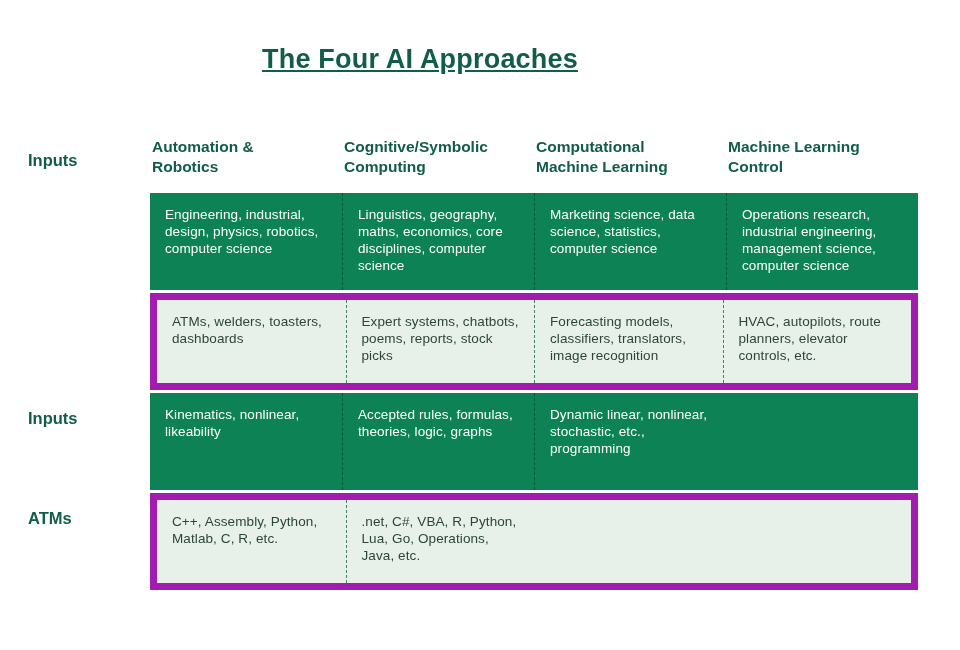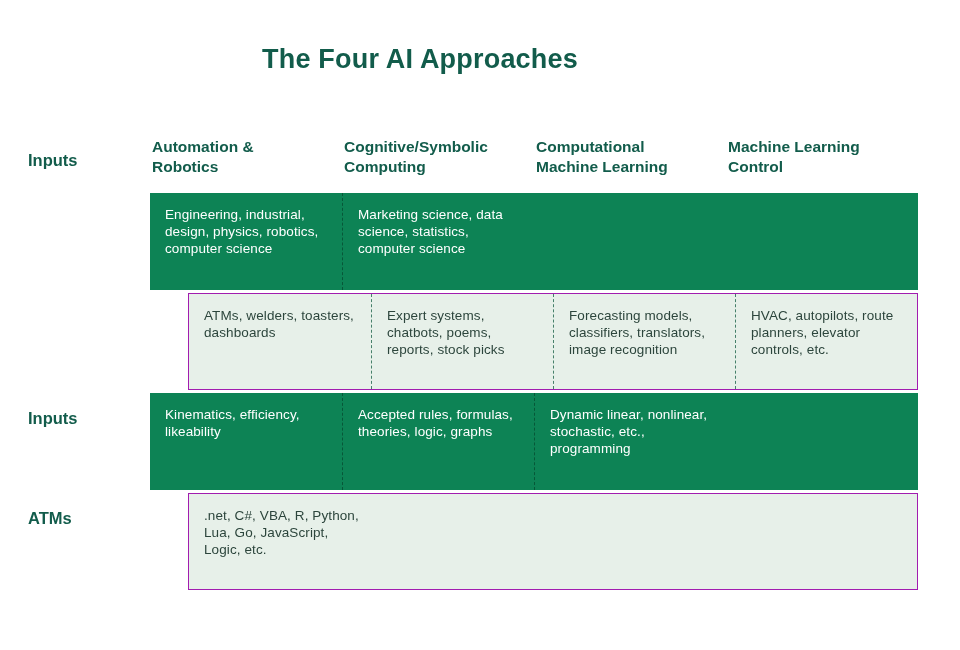--- a/index.html
+++ b/index.html
@@ -9,21 +9,21 @@
     --light-cell-text:#2c453c;
     --dark-cell-text:#ffffff;
   }
   html,body{margin:0;padding:0;}
   body{
     width:960px;height:650px;background:#ffffff;position:relative;overflow:hidden;
     font-family:"Liberation Sans", sans-serif;
   }
   .title{
     position:absolute;top:44px;left:0;width:840px;text-align:center;
-    font-size:27px;font-weight:700;color:var(--heading-text);letter-spacing:.2px;
+    font-size:27px;font-weight:700;color:var(--heading-text);letter-spacing:.2px;text-decoration:underline;
   }
   .grid{
     position:absolute;left:0;top:135px;
     display:grid;
     grid-template-columns:150px repeat(4,192px);
     grid-template-rows:55px 97px 97px 97px 97px;
     row-gap:3px;
   }
   .colhead{
     grid-row:1;
@@ -37,22 +37,21 @@
     padding:16px 8px 0 28px;box-sizing:border-box;
   }
   .band{
     grid-column:2 / 6;
     display:grid;grid-template-columns:repeat(4,1fr);
     box-sizing:border-box;
   }
   .band.dark{background:var(--dark-band);color:var(--dark-cell-text);}
   .band.light{
     background:var(--light-band);color:var(--light-cell-text);
-    border:1px solid #a21caf;
-    margin-left:38px;
+    border:7px solid #a21caf;
   }
   .cell{
     padding:13px 12px 0 15px;box-sizing:border-box;
     font-size:13.5px;font-weight:400;line-height:1.27;letter-spacing:.1px;
   }
   .band.dark .cell:not(:first-child){border-left:1.6px dashed rgba(3,58,36,.6);}
   .band.light .cell:not(:first-child){border-left:1.6px dashed #46806a;}
 </style>
 </head>
 <body>
@@ -66,35 +65,38 @@
   <div class="colhead ch2">Cognitive/Symbolic
 Computing</div>
   <div class="colhead ch3">Computational
 Machine Learning</div>
   <div class="colhead ch4">Machine Learning
 Control</div>
 
   <div class="rowlabel">Inputs</div>
   <div class="band dark">
     <div class="cell">Engineering, industrial, design, physics, robotics, computer science</div>
+    <div class="cell">Linguistics, geography, maths, economics, core disciplines, computer science</div>
     <div class="cell">Marketing science, data science, statistics, computer science</div>
+    <div class="cell">Operations research, industrial engineering, management science, computer science</div>
   </div>
 
   <div class="band light">
     <div class="cell">ATMs, welders, toasters, dashboards</div>
     <div class="cell">Expert systems, chatbots, poems, reports, stock picks</div>
     <div class="cell">Forecasting models, classifiers, translators, image recognition</div>
     <div class="cell">HVAC, autopilots, route planners, elevator controls, etc.</div>
   </div>
 
   <div class="rowlabel">Inputs</div>
   <div class="band dark">
-    <div class="cell">Kinematics, efficiency, likeability</div>
+    <div class="cell">Kinematics, nonlinear, likeability</div>
     <div class="cell">Accepted rules, formulas, theories, logic, graphs</div>
     <div class="cell">Dynamic linear, nonlinear, stochastic, etc., programming</div>
   </div>
 
   <div class="rowlabel">ATMs</div>
   <div class="band light">
-    <div class="cell">.net, C#, VBA, R, Python, Lua, Go, JavaScript, Logic, etc.</div>
+    <div class="cell">C++, Assembly, Python, Matlab, C, R, etc.</div>
+    <div class="cell">.net, C#, VBA, R, Python, Lua, Go, Operations, Java, etc.</div>
   </div>
 
 </div>
 
 </body></html>

